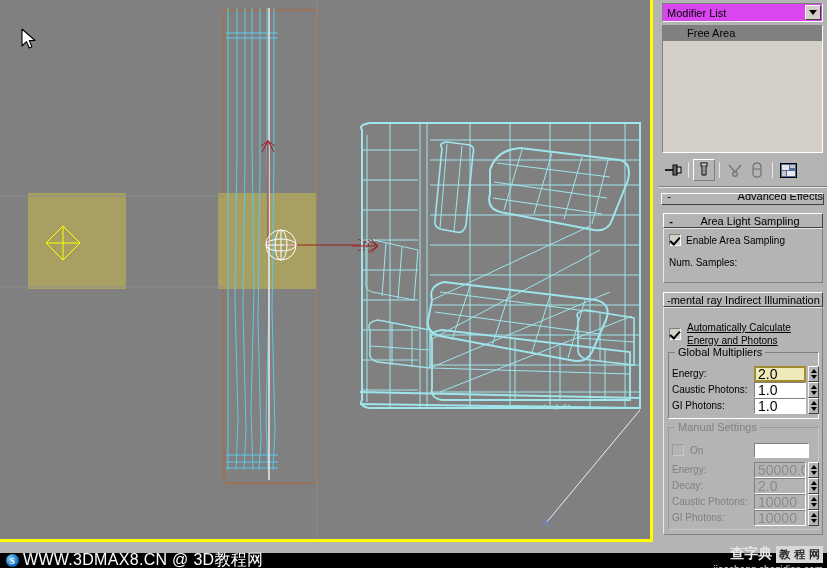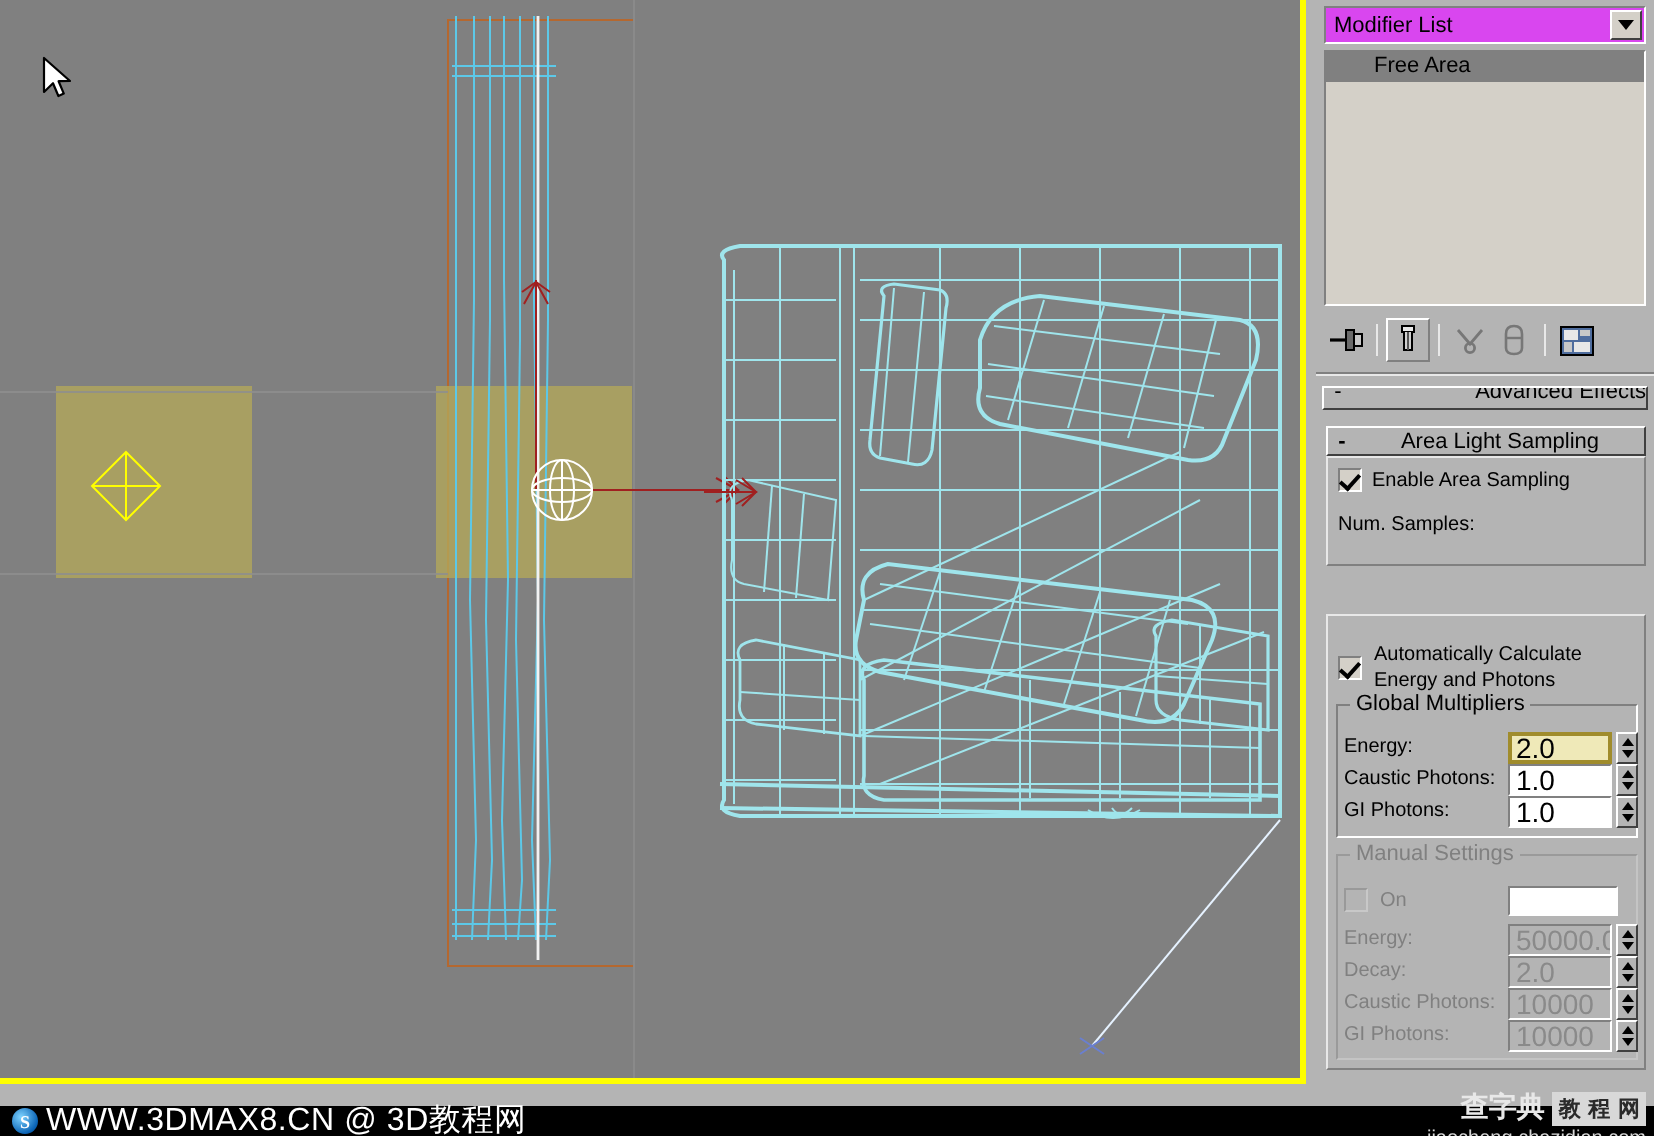--- a/index.html
+++ b/index.html
@@ -503,25 +503,28 @@
 
       <div class="row" style="left:11px; top:234px;">
         <span class="chk checked"></span>
         <span class="lbl" style="margin-left:5px;">Enable Area Sampling</span>
       </div>
 
       <div class="row" style="left:11px; top:257px;">
         <span class="lbl">Num. Samples:</span>
       </div>
 
+      <div class="rollout-head left-title" style="left:5px; top:292px; width:160px;">
+        <span class="title" style="text-align:left; padding-left:3px;"><span>-</span><span>mental ray Indirect Illumination</span></span>
+      </div>
       <div class="rollout-body" style="left:5px; top:307px; width:160px; height:228px;"></div>
 
       <div class="row" style="left:11px; top:322px;">
         <span class="chk checked"></span>
-        <div style="margin-left:6px; line-height:11px;">
+        <div style="margin-left:6px; line-height:11px;text-decoration:underline;">
           <div class="lbl">Automatically Calculate</div>
           <div class="lbl" style="margin-top:2px;">Energy and Photons</div>
         </div>
       </div>
 
       <div class="group" style="left:10px; top:352px; width:151px; height:67px;">
         <span class="cap">Global Multipliers</span>
       </div>
 
       <div class="row" style="left:14px; top:368px;">

